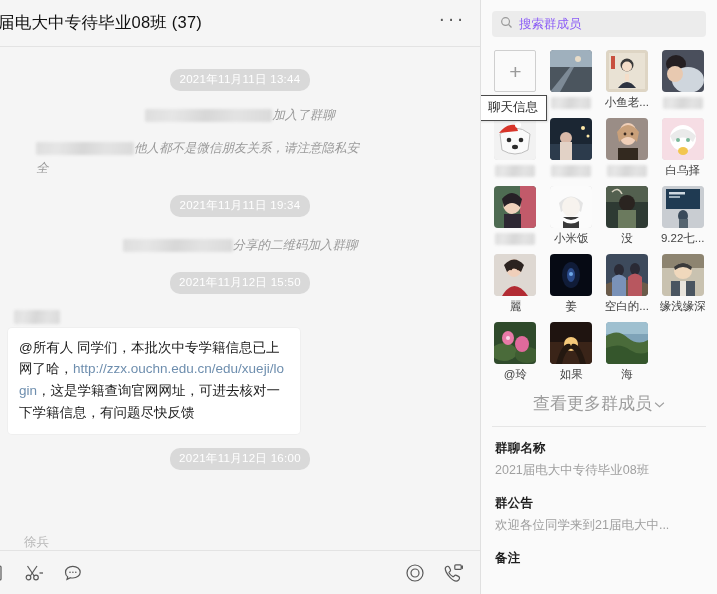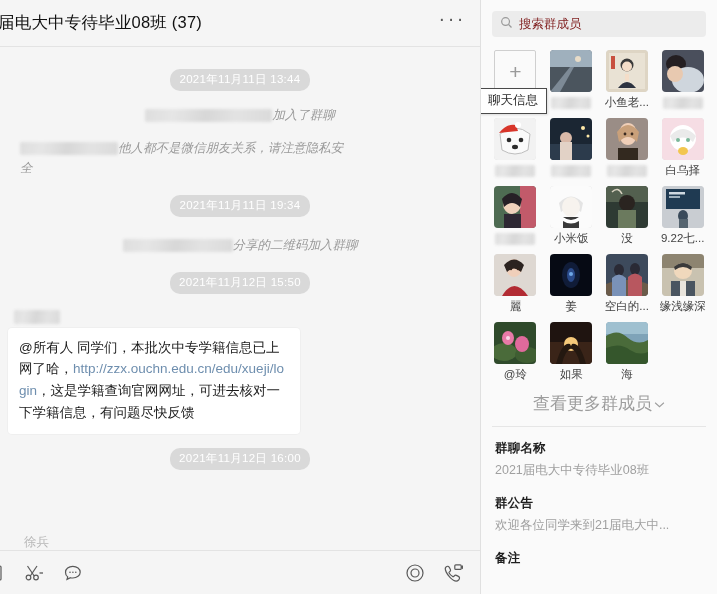--- a/index.html
+++ b/index.html
@@ -46,21 +46,21 @@
     background:#d9d9d9; color:#fff;
     font-size:11.5px; padding:3px 9px 4px;
     border-radius:10px; letter-spacing:.3px;
   }
 
   .sys-row { display:flex; justify-content:center; margin:12px 0; padding:0 24px; }
   .sys-text {
     font-size:12.5px; color:#9a9a9a; line-height:1.65;
     text-align:left; max-width:330px;font-style:italic;
   }
-  .sys-row.wide { justify-content:flex-start; padding-left:20px; }
+  .sys-row.wide { justify-content:flex-start; padding-left:36px; }
   .sys-row.wide .sys-text { max-width:325px; }
 
   
   .blur {
     display:inline-block; vertical-align:middle;
     background:linear-gradient(100deg,#dcdcdc 0%,#e6e6e6 22%,#d6d6d6 48%,#e2e2e2 72%,#d9d9d9 100%);
     border-radius:2px; filter:blur(1.6px); opacity:.95;
   }
 
   .msg-block { padding:0 0 0 8px; margin-top:4px; }
@@ -101,21 +101,21 @@
     background:#fafafa;
     border-left:1px solid #e0e0e0;
     display:flex; flex-direction:column;
     position:relative; overflow:hidden;
   }
   .search-wrap { padding:11px 11px 9px; }
   .search-box {
     height:26px; background:#ececec; border-radius:4px;
     display:flex; align-items:center; padding:0 8px; gap:6px;
   }
-  .search-ph { font-size:12.5px; color:#7f1d1d; }
+  .search-ph { font-size:12.5px; color:#8b5cf6; }
 
   .member-grid {
     padding:4px 11px 0; display:grid;
     grid-template-columns:repeat(4,1fr);
     row-gap:8px; column-gap:9px;
   }
   .member {
     display:flex; flex-direction:column; align-items:center;
     cursor:pointer;
   }
@@ -131,21 +131,21 @@
   }
   .m-name.redacted { height:12px; width:40px; margin-top:5px; }
 
   .add-cell {
     width:42px; height:42px; border:1px solid #cfcfcf;
     border-radius:2px; display:flex; align-items:center;
     justify-content:center; background:#fafafa;
     color:#9a9a9a; font-size:21px; font-weight:300; line-height:1;
   }
   .tooltip {
-    position:absolute; left:-13px; top:38px;
+    position:absolute; left:-13px; top:45px;
     background:#fff; border:1px solid #4a4a4a;
     font-size:12.5px; color:#2a2a2a;
     padding:3px 8px 4px; white-space:nowrap;
     z-index:40; box-shadow:1px 1px 2px rgba(0,0,0,.12);
   }
 
   .more-members {
     display:flex; align-items:center; justify-content:center;
     gap:2px; padding:10px 0 11px;
     font-size:17px; color:#9d9d9d; cursor:pointer;text-align:center;

